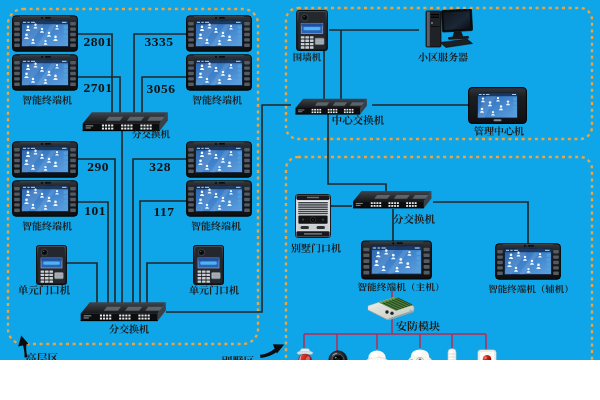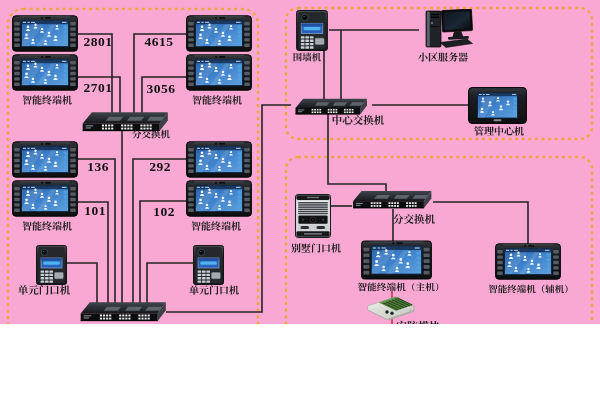--- a/index.html
+++ b/index.html
@@ -1,16 +1,16 @@
 <!DOCTYPE html>
 <html><head>
 <meta charset="utf-8">
 <style>
   html,body{margin:0;padding:0;background:#fff;}
-  #stage{position:relative;width:600px;height:324px;background:#f9a8d4;overflow:hidden;
+  #stage{position:relative;width:600px;height:360px;background:#0ea5e9;overflow:hidden;
          font-family:"Liberation Serif","DejaVu Serif",serif;}
   #diagram{position:absolute;left:0;top:0;}
   .lbl{position:absolute;transform:translate(-50%,-50%);white-space:nowrap;color:#1c1c1c;}
   .lbl svg{display:block;fill:#1f1f1f;}
   .num{font-family:"Liberation Serif","DejaVu Serif",serif;font-weight:bold;
        font-size:13.5px;color:#111;letter-spacing:0.5px;}
   .vh{position:absolute;width:1px;height:1px;overflow:hidden;clip-path:inset(100%);opacity:0;}
   .cable{fill:none;stroke:#242424;stroke-width:1.6;}
   .wire{fill:none;stroke:#bb2b50;stroke-width:1.5;}
   .zone{fill:none;stroke:#efa53f;stroke-width:2.4;stroke-dasharray:3 3.6;}
@@ -721,20 +721,20 @@
     </div>
 <div class="lbl cjk" style="left:237.5px;top:360.5px;--fs:11">
       <span class="vh">别墅区</span>
       <svg width="33.00" height="11" viewBox="0 -308 1050 350" aria-hidden="true">
         <use href="#g-522b" x="0"></use>
         <use href="#g-5885" x="350"></use>
         <use href="#g-533a" x="700"></use>
       </svg>
     </div>
 <div class="lbl num" style="left:98px;top:41.5px">2801</div>
-<div class="lbl num" style="left:159px;top:42px">4615</div>
+<div class="lbl num" style="left:159px;top:42px">3335</div>
 <div class="lbl num" style="left:98px;top:88px">2701</div>
 <div class="lbl num" style="left:161px;top:88.5px">3056</div>
-<div class="lbl num" style="left:98px;top:167px">136</div>
-<div class="lbl num" style="left:160px;top:167px">292</div>
+<div class="lbl num" style="left:98px;top:167px">290</div>
+<div class="lbl num" style="left:160px;top:167px">328</div>
 <div class="lbl num" style="left:95px;top:210.5px">101</div>
-<div class="lbl num" style="left:164px;top:212px">102</div>
+<div class="lbl num" style="left:164px;top:212px">117</div>
 </div>
 
 </body></html>

